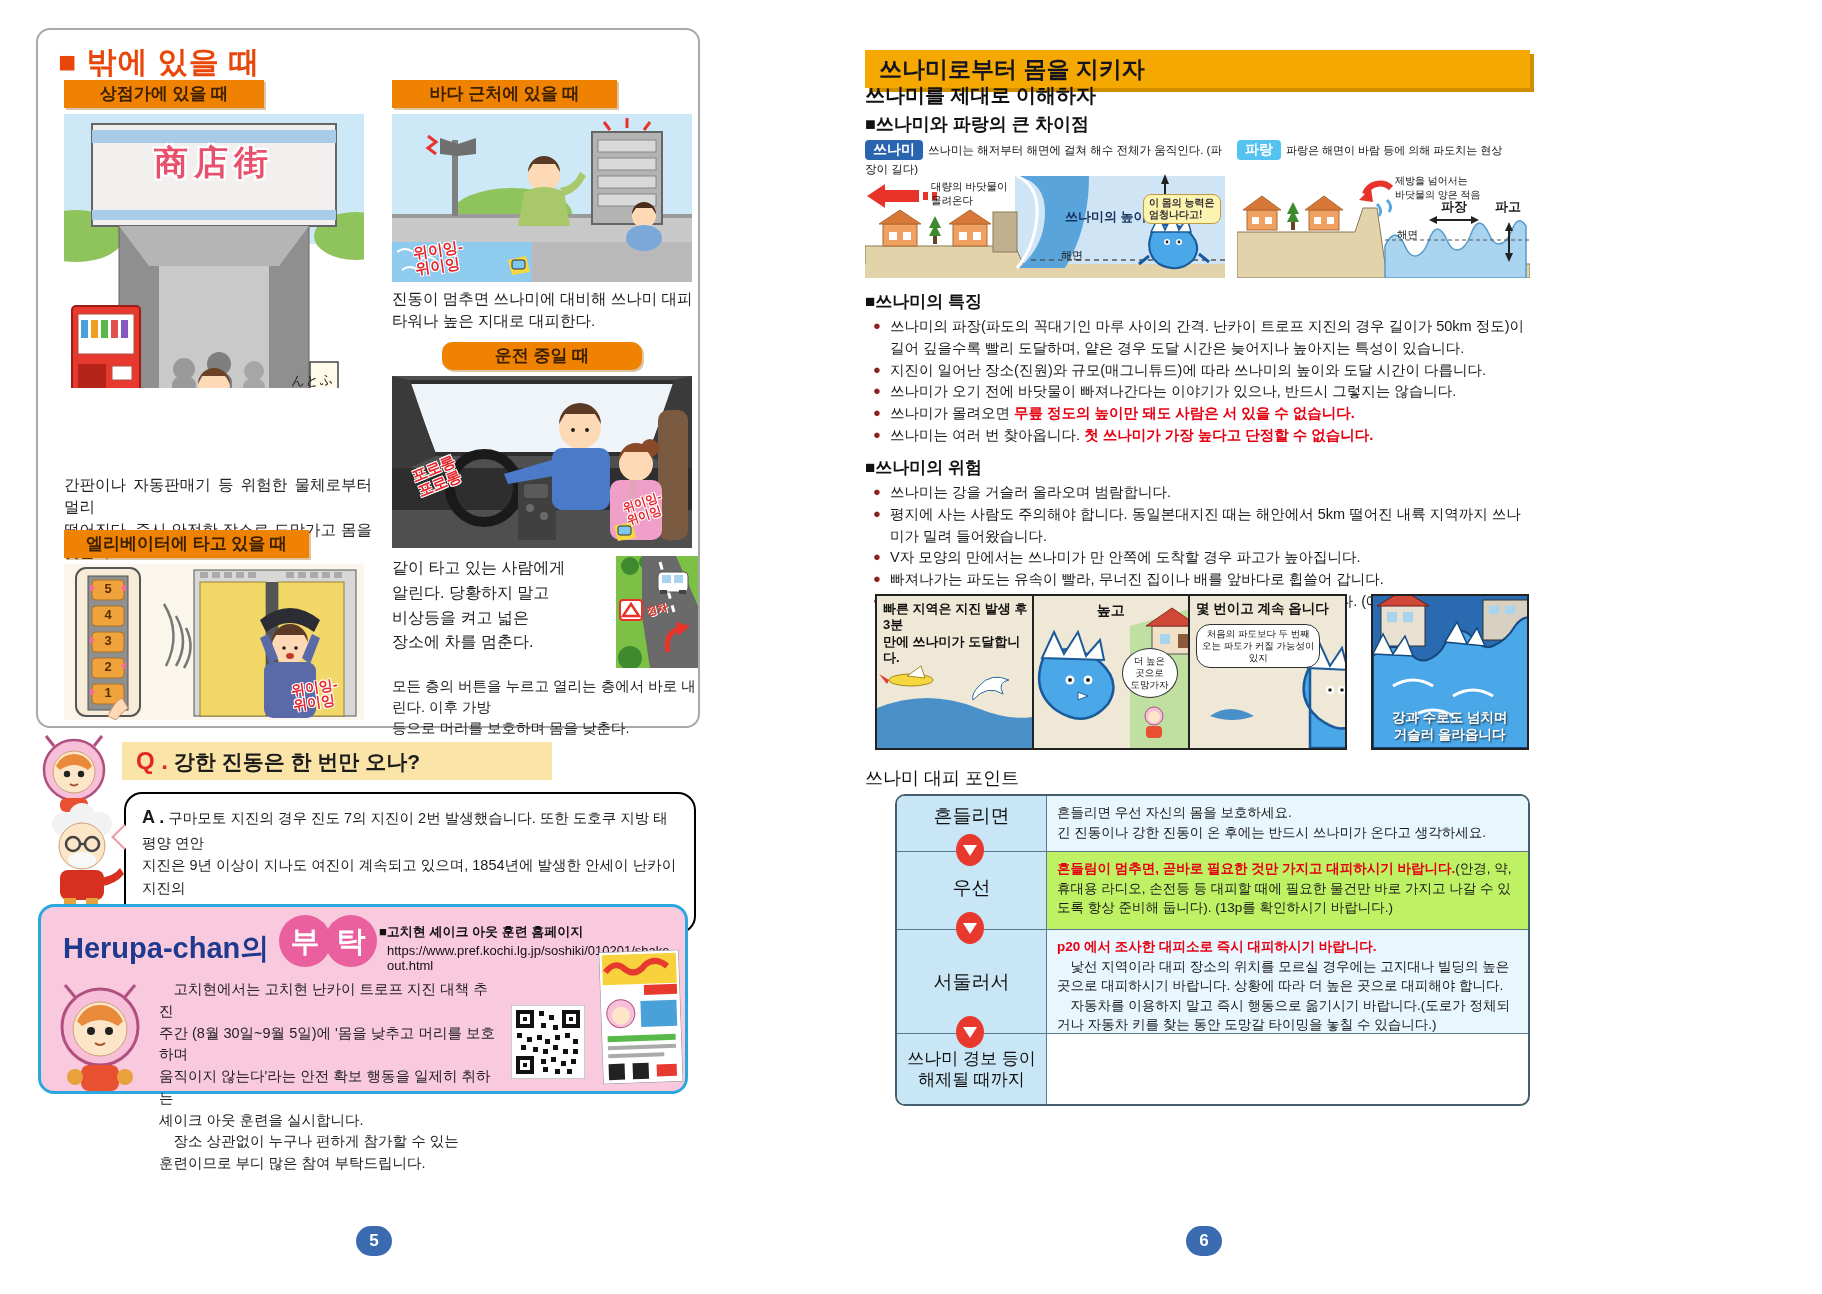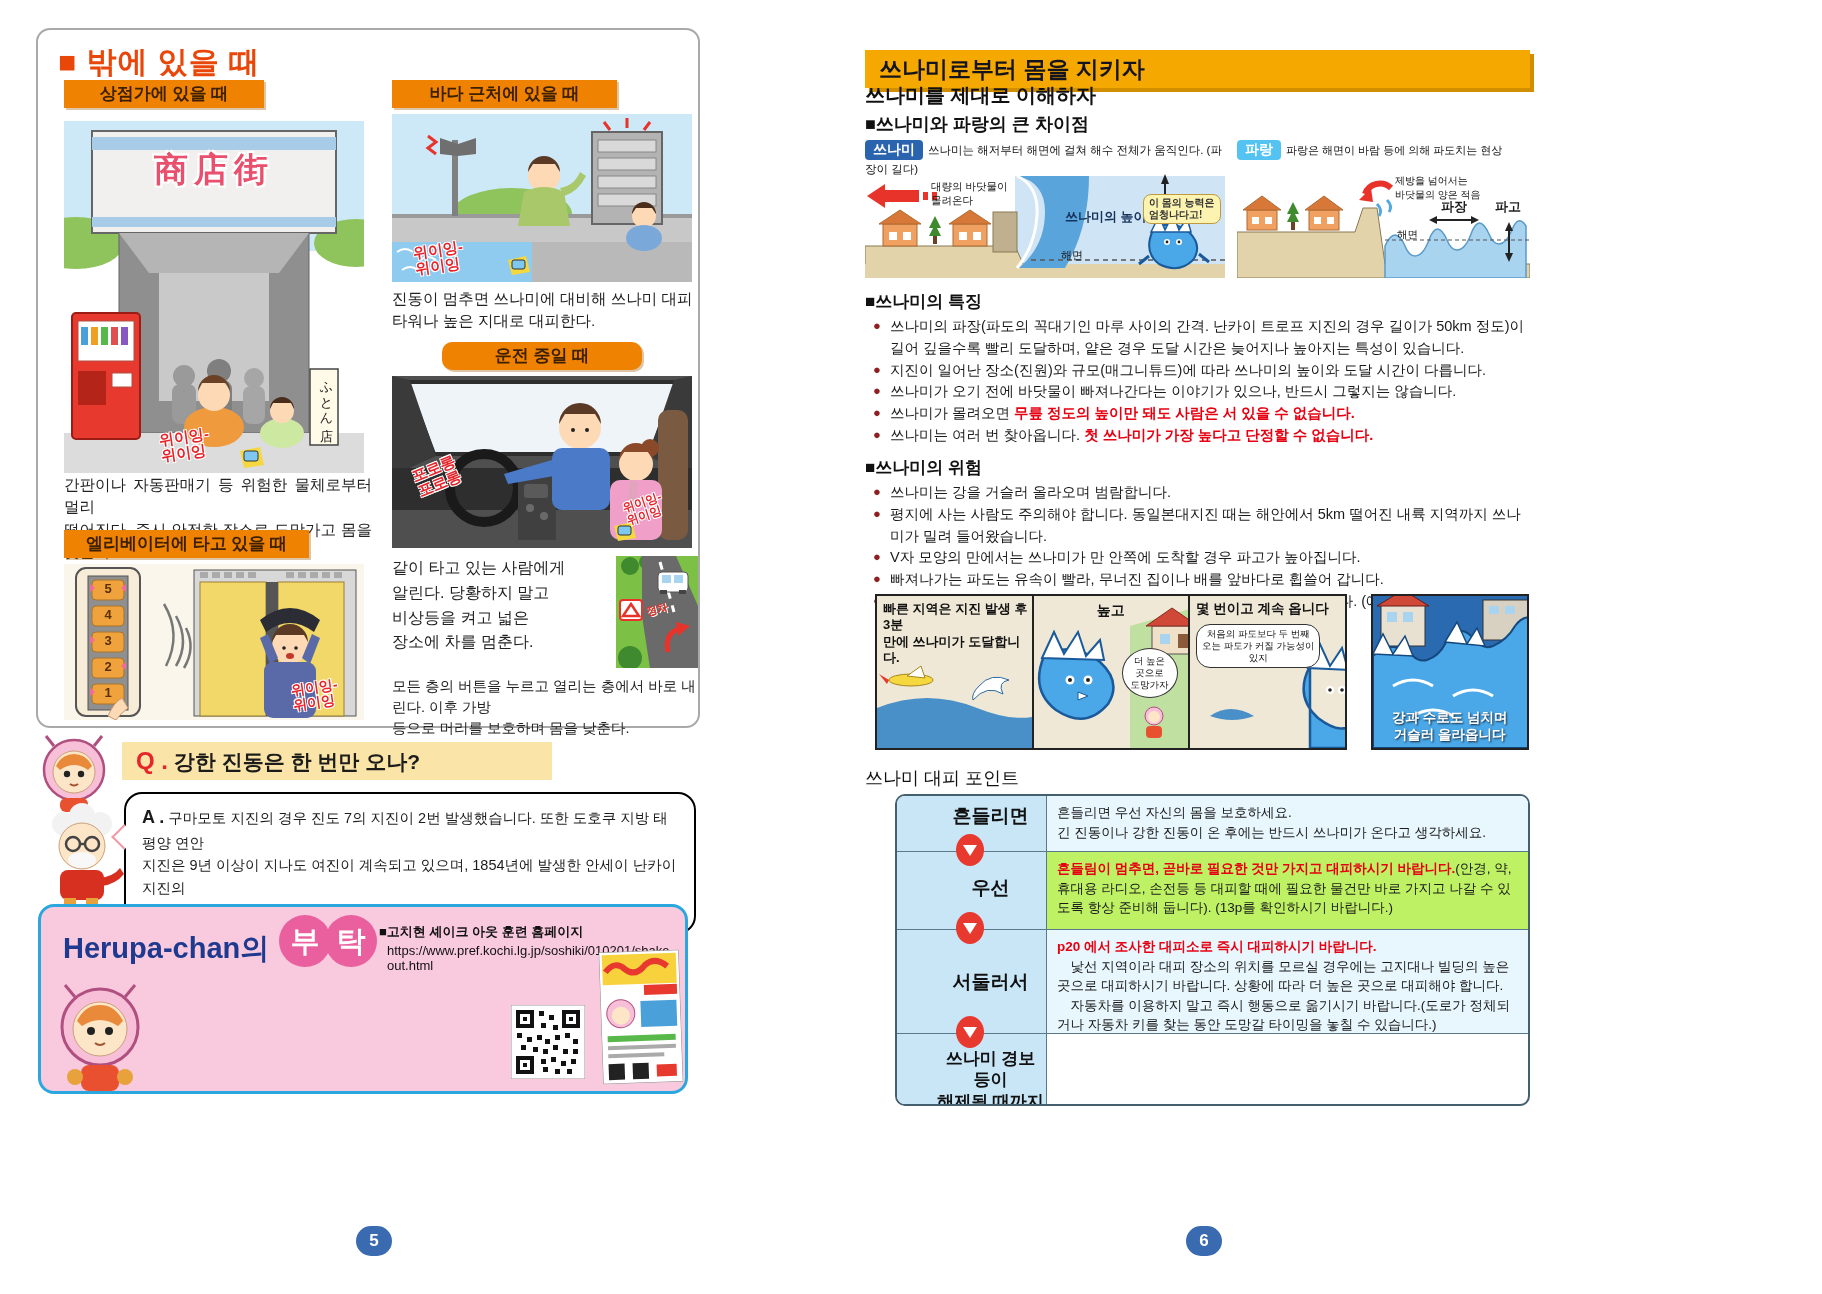--- a/index.html
+++ b/index.html
@@ -54,37 +54,37 @@
   .panel:first-child{margin-left:10px;}
   .ptitle{position:absolute;font-weight:bold;font-size:13px;line-height:1.25;color:#111;}
   .pbubble{position:absolute;background:#fff;border:1.5px solid #333;border-radius:10px;
            font-size:9.5px;line-height:1.25;padding:3px 5px;text-align:center;color:#111;}
   .p4cap{position:absolute;left:0;right:0;bottom:4px;text-align:center;color:#fff;font-weight:bold;
          font-size:13.5px;line-height:1.3;text-shadow:1px 1px 2px #123;}
   .ptable{left:30px;width:635px;height:312px;border:2px solid #44606e;border-radius:10px;overflow:hidden;background:#fff;}
   .trow{display:flex;border-bottom:1.5px solid #5a7a8a;}
   .trow:last-child{border-bottom:none;}
   .tleft{width:150px;background:#c9e6f6;border-right:1.5px solid #5a7a8a;display:flex;align-items:flex-start;
-         justify-content:center;padding-top:8px;font-weight:bold;font-size:19px;color:#111;text-align:center;line-height:1.25;padding-left:38px;}
+         justify-content:center;padding-top:8px;font-weight:normal;font-size:19px;color:#111;text-align:center;line-height:1.25;}
   .tright{flex:1;padding:7px 10px;font-size:13.5px;line-height:1.45;color:#1a1a1a;}
   .bgA{background:#e8f6fd;} .bgB{background:#bef264;}
   .arrowc{position:absolute;width:28px;height:32px;border-radius:50%;background:#e8392f;z-index:3;
           display:flex;align-items:center;justify-content:center;}
   .arrowc::after{content:"";width:0;height:0;border-left:7px solid transparent;border-right:7px solid transparent;border-top:11px solid #fff;}
 </style>
 </head>
 <body>
 
 <div class="canvas">
 
   <div class="abs p5box">
     <div class="abs p5title" style="left:20px;top:12px;">■ 밖에 있을 때</div>
 
     <div class="abs tag" style="left:26px;top:50px;width:200px;">상점가에 있을 때</div>
-    <div class="abs scene" style="left:26px;top:91px;width:300px;height:352px;">
+    <div class="abs scene" style="left:26px;top:84px;width:300px;height:274px;">
       <svg width="300" height="352" viewBox="0 0 300 352">
         <rect width="300" height="130" fill="#cde9f8"></rect>
         <ellipse cx="12" cy="122" rx="48" ry="26" fill="#8fc35c"></ellipse>
         <ellipse cx="292" cy="122" rx="42" ry="24" fill="#8fc35c"></ellipse>
         <rect x="28" y="10" width="244" height="102" fill="#f1f0ee" stroke="#666" stroke-width="2"></rect>
         <rect x="28" y="16" width="244" height="13" fill="#a8cce8"></rect>
         <rect x="28" y="96" width="244" height="10" fill="#a8cce8"></rect>
         <rect x="55" y="112" width="190" height="200" fill="#8f8f8f" stroke="#666"></rect>
         <polygon points="55,112 245,112 215,152 85,152" fill="#b5b5b5"></polygon>
         <rect x="95" y="152" width="110" height="128" fill="#c9c9c9"></rect>
@@ -331,20 +331,26 @@
         <circle cx="49" cy="50" r="27" fill="#fde6c8" stroke="#caa07a"></circle>
         <path d="M26 42 q8 -16 23 -16 q15 0 23 16 l-5 5 q-18 -12 -36 0 z" fill="#e88a3a"></path>
         <circle cx="40" cy="52" r="4" fill="#222"></circle>
           <circle cx="58" cy="52" r="4" fill="#222"></circle>
         <path d="M44 64 q5 4 10 0" stroke="#a0522d" stroke-width="2" fill="none"></path>
         <rect x="30" y="86" width="38" height="26" rx="8" fill="#e85030"></rect>
         <circle cx="24" cy="98" r="8" fill="#e8a23c"></circle>
           <circle cx="74" cy="98" r="8" fill="#e8a23c"></circle>
       </svg>
     </div>
+    <div class="abs hbody pre" style="left:118px;top:72px;width:342px;">　고치현에서는 고치현 난카이 트로프 지진 대책 추진
+주간 (8월 30일~9월 5일)에 '몸을 낮추고 머리를 보호하며
+움직이지 않는다'라는 안전 확보 행동을 일제히 취하는
+셰이크 아웃 훈련을 실시합니다.
+　장소 상관없이 누구나 편하게 참가할 수 있는
+훈련이므로 부디 많은 참여 부탁드립니다.</div>
     <div class="abs" style="left:470px;top:98px;">
       <svg width="74" height="74" viewBox="0 0 74 74">
         <rect width="74" height="74" fill="#fff" stroke="#999"></rect>
         <g fill="#111">
           <rect x="5" y="5" width="18" height="18"></rect>
             <rect x="51" y="5" width="18" height="18"></rect>
             <rect x="5" y="51" width="18" height="18"></rect>
           <rect x="9" y="9" width="10" height="10" fill="#fff"></rect>
             <rect x="55" y="9" width="10" height="10" fill="#fff"></rect>
             <rect x="9" y="55" width="10" height="10" fill="#fff"></rect>

